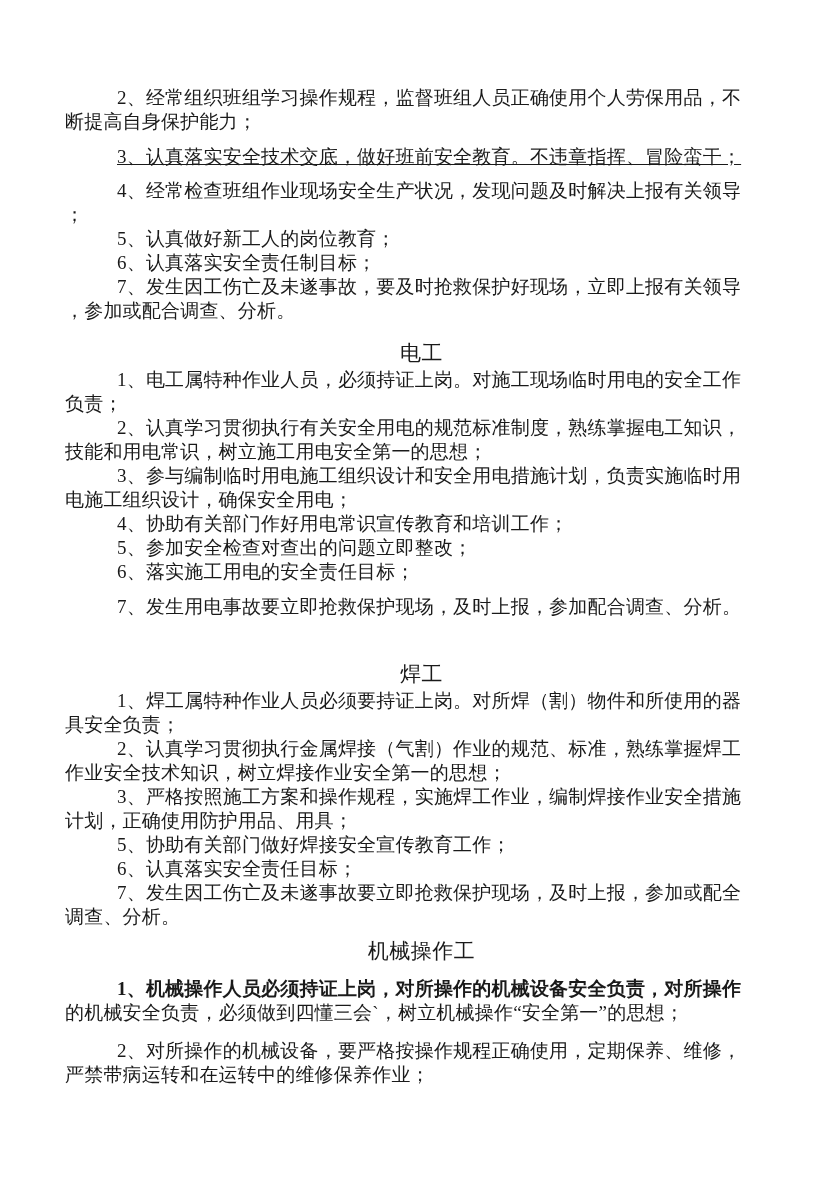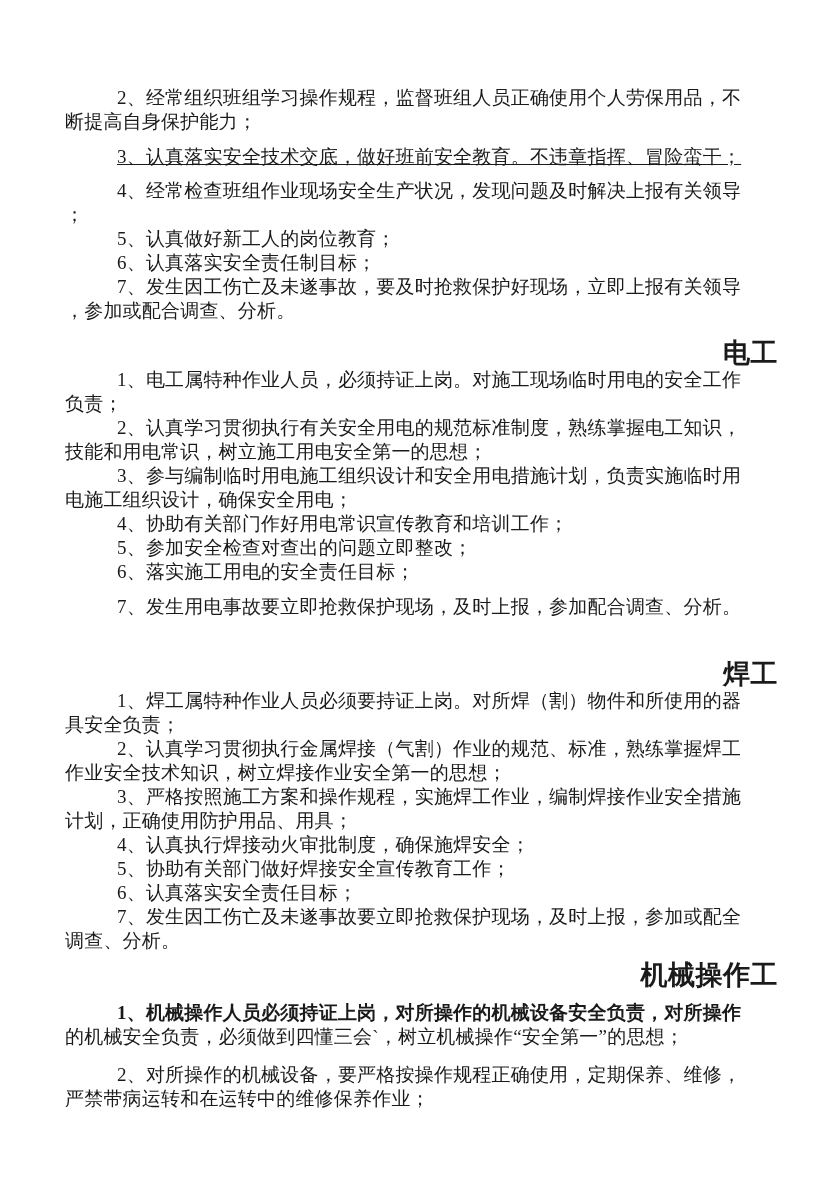--- a/index.html
+++ b/index.html
@@ -25,25 +25,25 @@
     font-size: 19px;
     line-height: 24px;
     height: 24px;
     white-space: nowrap;
     letter-spacing: 0.2px;
   }
   .line.indent {
     padding-left: 52px;
   }
   .heading {
-    font-size: 27px;
-    font-weight: bold;
+    font-size: 21px;
+    font-weight: normal;
     line-height: 30px;
     height: 30px;
-    text-align: right;
+    text-align: center;
     letter-spacing: 0.5px;
   }
 </style>
 </head>
 <body>
 
 <div class="page">
   <div class="content">
       <div class="line indent">2、经常组织班组学习操作规程，监督班组人员正确使用个人劳保用品，不</div>
       <div class="line">断提高自身保护能力；</div>
@@ -65,21 +65,20 @@
       <div class="line indent">5、参加安全检查对查出的问题立即整改；</div>
       <div class="line indent">6、落实施工用电的安全责任目标；</div>
       <div class="line indent" style="margin-top: 11px;">7、发生用电事故要立即抢救保护现场，及时上报，参加配合调查、分析。</div>
       <div class="heading" style="margin-top: 40px;">焊工</div>
       <div class="line indent">1、焊工属特种作业人员必须要持证上岗。对所焊（割）物件和所使用的器</div>
       <div class="line">具安全负责；</div>
       <div class="line indent">2、认真学习贯彻执行金属焊接（气割）作业的规范、标准，熟练掌握焊工</div>
       <div class="line">作业安全技术知识，树立焊接作业安全第一的思想；</div>
       <div class="line indent">3、严格按照施工方案和操作规程，实施焊工作业，编制焊接作业安全措施</div>
       <div class="line">计划，正确使用防护用品、用具；</div>
-      <div class="line indent">4、认真执行焊接动火审批制度，确保施焊安全；</div>
       <div class="line indent">5、协助有关部门做好焊接安全宣传教育工作；</div>
       <div class="line indent">6、认真落实安全责任目标；</div>
       <div class="line indent">7、发生因工伤亡及未遂事故要立即抢救保护现场，及时上报，参加或配全</div>
       <div class="line">调查、分析。</div>
       <div class="heading" style="margin-top: 7px;">机械操作工</div>
       <div class="line indent" style="margin-top: 11px; font-weight: bold;">1、机械操作人员必须持证上岗，对所操作的机械设备安全负责，对所操作</div>
       <div class="line">的机械安全负责，必须做到四懂三会`，树立机械操作“安全第一”的思想；</div>
       <div class="line indent" style="margin-top: 14px;">2、对所操作的机械设备，要严格按操作规程正确使用，定期保养、维修，</div>
       <div class="line">严禁带病运转和在运转中的维修保养作业；</div>
     </div>

